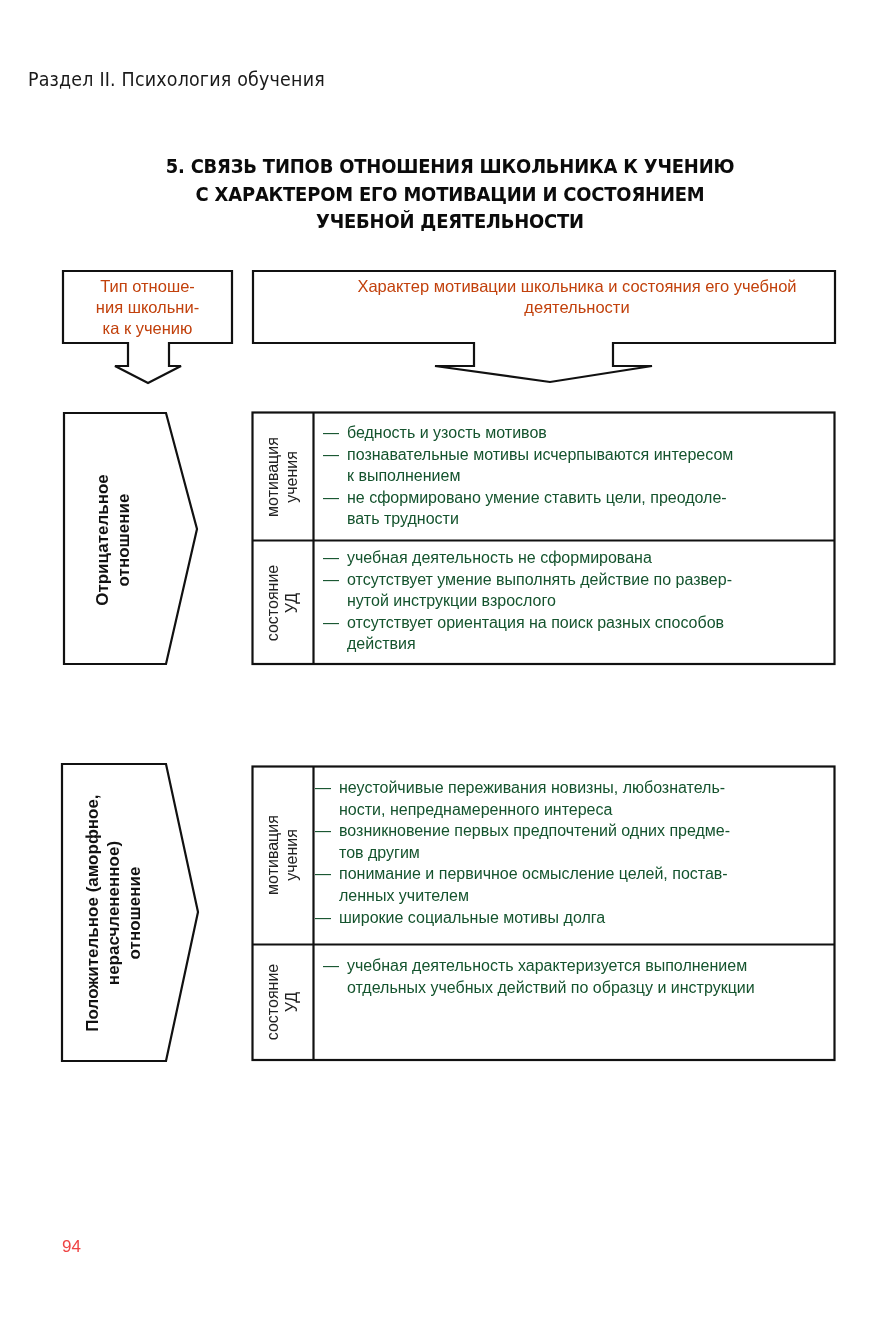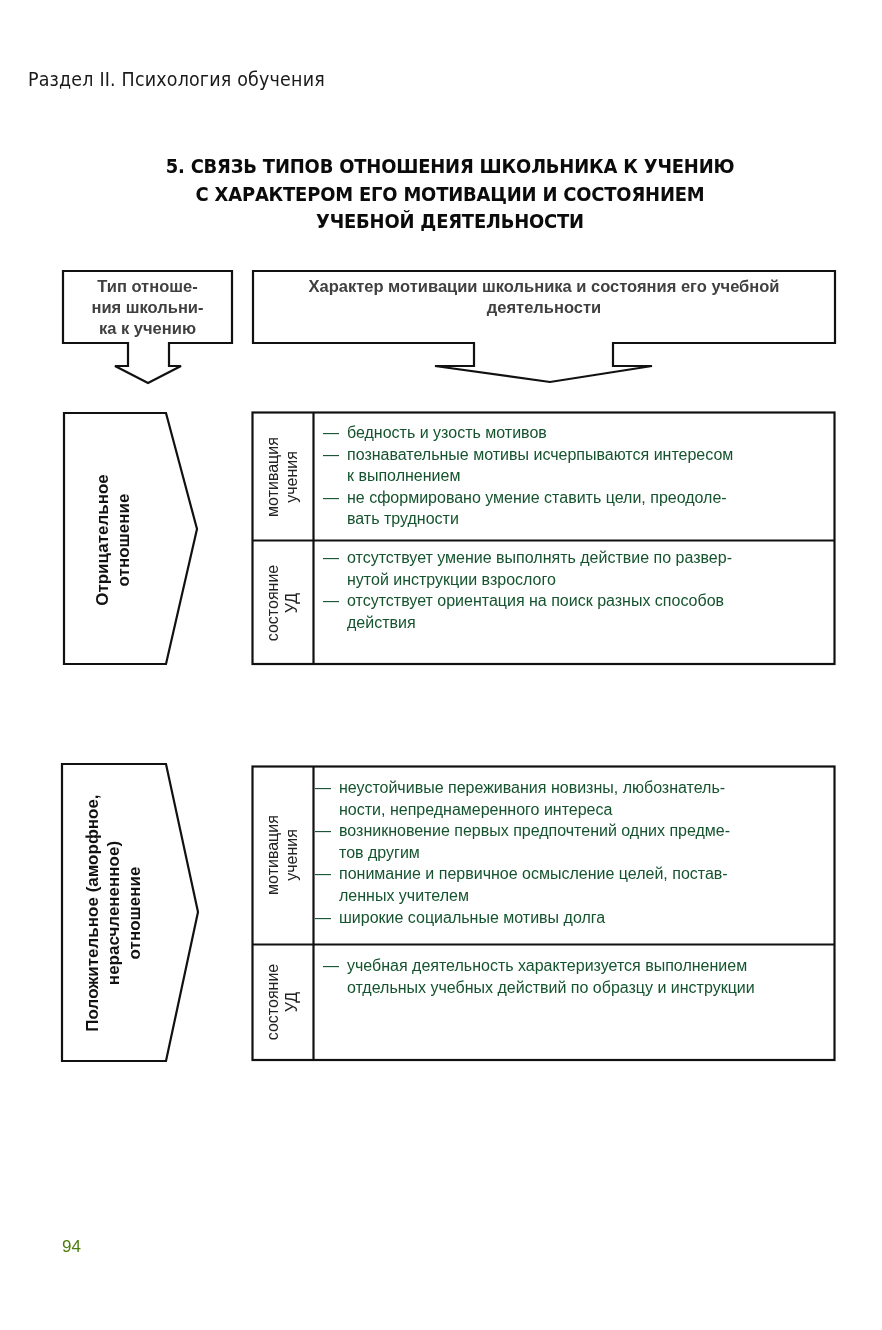--- a/index.html
+++ b/index.html
@@ -10,34 +10,34 @@
   .running-head { left: 28px; top: 68px; font-size: 19px; letter-spacing: 0.2px; color: #1a1a1a;
                   font-family: "DejaVu Sans", sans-serif; font-weight: normal; transform: scaleX(0.92); transform-origin: left top; }
 
   .title { left: 100px; top: 153px; width: 700px; text-align: center; font-weight: bold;
            font-family: "DejaVu Sans", sans-serif; font-size: 19.5px; line-height: 27.5px; letter-spacing: -0.2px;
            color: #0b0b0b; transform: scaleX(0.92); transform-origin: center top; }
   .title div { white-space: nowrap; }
 
   svg.shapes { position: absolute; left: 0; top: 0; }
 
-  .head-box-text { font-weight: bold; font-size: 16.5px; line-height: 21px; text-align: center; color: #404040; }
+  .head-box-text { font-weight: normal; font-size: 16.5px; line-height: 21px; text-align: center; color: #c2410c; }
   .hb1 { left: 66px; top: 276px; width: 163px; }
-  .hb2 { left: 256px; top: 276px; width: 576px; }
+  .hb2 { left: 256px; top: 276px; width: 576px; padding-left: 33px; }
 
   .rot-label { position: absolute; font-weight: bold; font-size: 17px; line-height: 21px; text-align: center;
                transform: rotate(-90deg); transform-origin: center center; white-space: nowrap; color: #111; }
   .rot-small { position: absolute; font-size: 16px; line-height: 19px; text-align: center;
                transform: rotate(-90deg); transform-origin: center center; white-space: nowrap; color: #222; }
 
   .cell-text { position: absolute; font-size: 16px; line-height: 21.6px; color: #14532d; }
   .cell-text .item { padding-left: 24px; text-indent: -24px; }
   .cell-text .dash { display: inline-block; width: 24px; text-indent: 0; }
 
-  .page-num { left: 62px; top: 1237px; font-size: 17px; color: #4d7c0f; }
+  .page-num { left: 62px; top: 1237px; font-size: 17px; color: #ef4444; }
 </style>
 </head>
 <body>
 
 <div class="abs running-head">Раздел II. Психология обучения</div>
 
 <div class="abs title">
   <div>5. СВЯЗЬ ТИПОВ ОТНОШЕНИЯ ШКОЛЬНИКА К УЧЕНИЮ</div>
   <div>С ХАРАКТЕРОМ ЕГО МОТИВАЦИИ И СОСТОЯНИЕМ</div>
   <div>УЧЕБНОЙ ДЕЯТЕЛЬНОСТИ</div>
@@ -87,20 +87,21 @@
     <div class="item"><span class="dash">—</span><span>бедность и узость мотивов</span></div>
     <div class="item"><span class="dash">—</span><span>познавательные мотивы исчерпываются интересом</span><br><span>к выполнением</span></div>
     <div class="item"><span class="dash">—</span><span>не сформировано умение ставить цели, преодоле-</span><br><span>вать трудности</span></div>
   </div>
 
 <div class="rot-small" style="left: 223px; top: 583px; width: 120px; height: 40px;">
   <div>состояние</div>
   <div>УД</div>
 </div>
 <div class="cell-text" style="left: 323px; top: 547px; width: 505px;">
+    <div class="item"><span class="dash">—</span><span>учебная деятельность не сформирована</span></div>
     <div class="item"><span class="dash">—</span><span>отсутствует умение выполнять действие по развер-</span><br><span>нутой инструкции взрослого</span></div>
     <div class="item"><span class="dash">—</span><span>отсутствует ориентация на поиск  разных способов</span><br><span>действия</span></div>
   </div>
 
 <div class="rot-label" style="left: -35px; top: 880px; width: 300px; height: 66px;">
   <div>Положительное (аморфное,</div>
   <div>нерасчлененное)</div>
   <div>отношение</div>
 </div>
 

